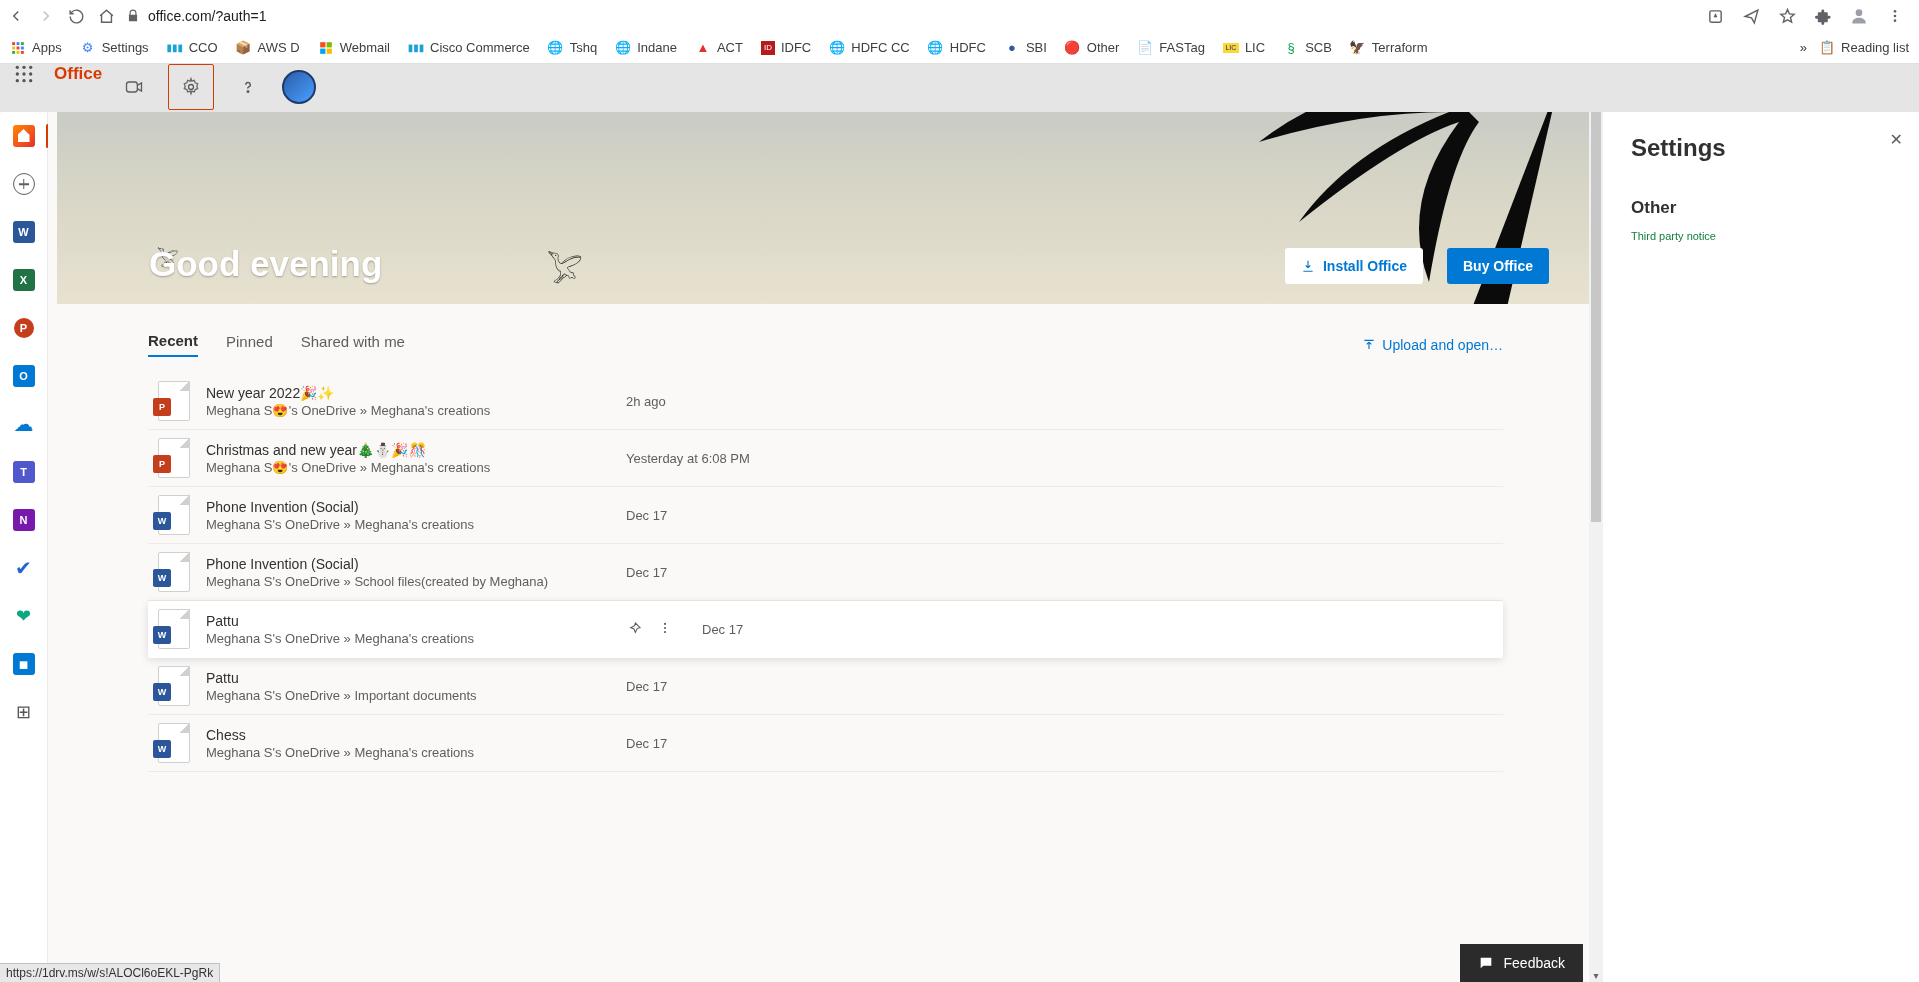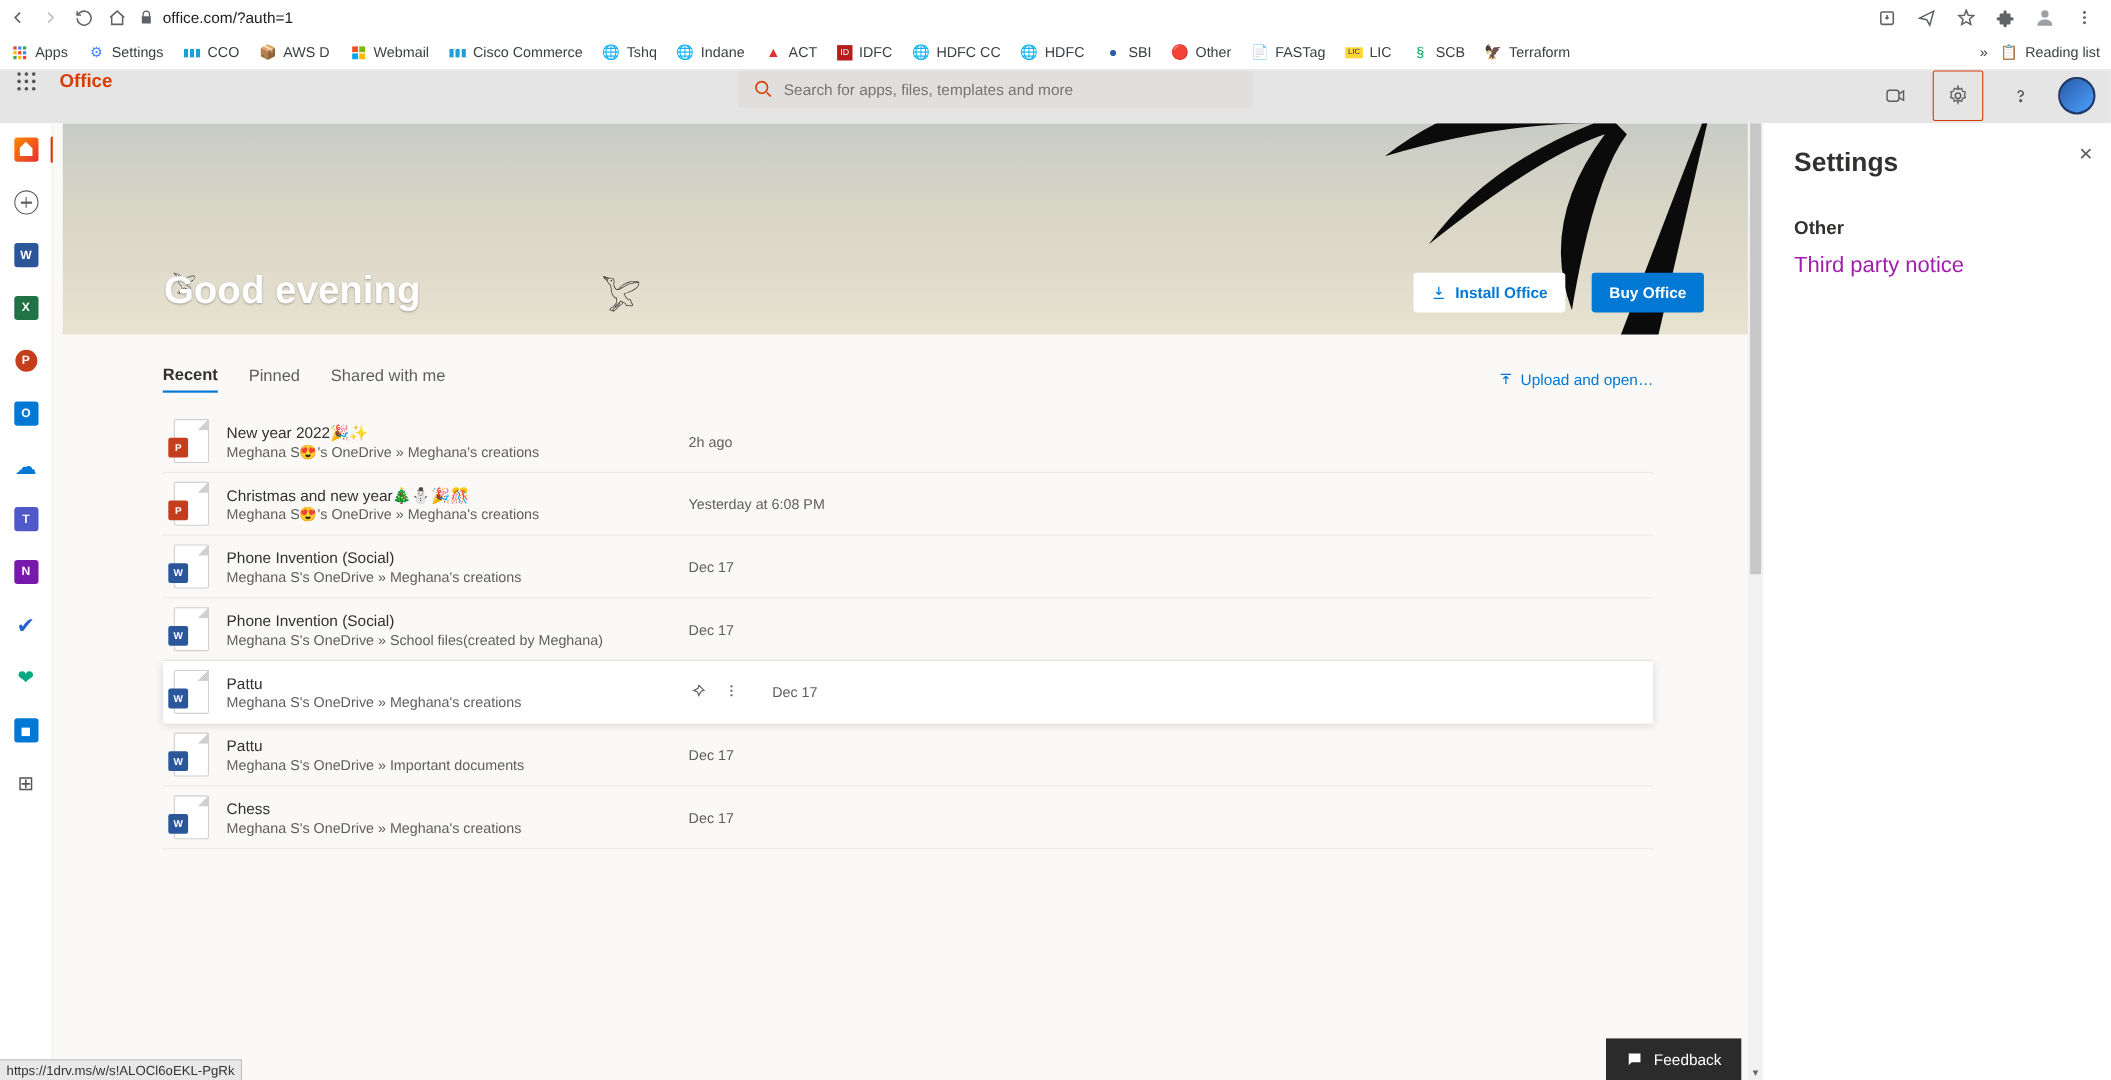--- a/index.html
+++ b/index.html
@@ -77,21 +77,21 @@
 .file-title { font-size:14px; color:#323130; }
 .file-path { font-size:13px; color:#605e5c; }
 .file-actions { display:flex; gap:16px; margin-right:30px; color:#605e5c; }
 .file-date { font-size:13px; color:#605e5c; }
 
 
 .settings-panel { width: 316px; background:#fff; padding: 22px 28px; position:relative; }
 .sp-title { font-size:24px; font-weight:700; color:#323130; margin-bottom:36px; }
 .sp-close { position:absolute; right:16px; top:18px; font-size:16px; color:#605e5c; cursor:pointer; }
 .sp-section { font-size:17px; font-weight:700; color:#323130; margin-bottom:12px; }
-.sp-link { font-size:20px; color:#a21caf; cursor:pointer; }
+.sp-link { font-size:11px; color:#15803d; cursor:pointer; }
 
 
 .feedback { position:absolute; right:20px; bottom:0; background:#2b2b2b; color:#fff; height:38px; padding:0 18px; display:flex; align-items:center; gap:10px; font-size:14px; cursor:pointer; }
 
 
 .status-bar { position:absolute; left:0; bottom:0; background:#e8e8e8; font-size:12px; padding:2px 6px; color:#333; border:1px solid #c0c0c0; border-left:none; border-bottom:none; }
 
 svg { display:block; }
 </style>
 </head>
@@ -276,29 +276,20 @@
         <circle cx="20" cy="4" r="2"></circle>
         <circle cx="4" cy="12" r="2"></circle>
         <circle cx="12" cy="12" r="2"></circle>
         <circle cx="20" cy="12" r="2"></circle>
         <circle cx="4" cy="20" r="2"></circle>
         <circle cx="12" cy="20" r="2"></circle>
         <circle cx="20" cy="20" r="2"></circle>
       </svg>
     </span>
   <span class="brand">Office</span>
-  <div class="o-search">
-    <span>
-        <svg width="18" height="18" viewBox="0 0 24 24" fill="none" stroke="currentColor" stroke-width="2">
-          <circle cx="10" cy="10" r="7"></circle>
-          <path d="M21 21l-5-5"></path>
-        </svg>
-      </span>
-    <input placeholder="Search for apps, files, templates and more" style="">
-  </div>
   <div class="o-header-right">
     <span class="hdr-icon">
         <svg width="20" height="20" viewBox="0 0 24 24" fill="none" stroke="currentColor" stroke-width="1.6">
           <rect x="3" y="6" width="13" height="12" rx="3"></rect>
           <path d="M16 10l5-3v10l-5-3"></path>
         </svg>
       </span>
     <span class="hdr-icon settings-active">
         <svg width="20" height="20" viewBox="0 0 24 24" fill="none" stroke="currentColor" stroke-width="1.6">
           <circle cx="12" cy="12" r="3"></circle>

